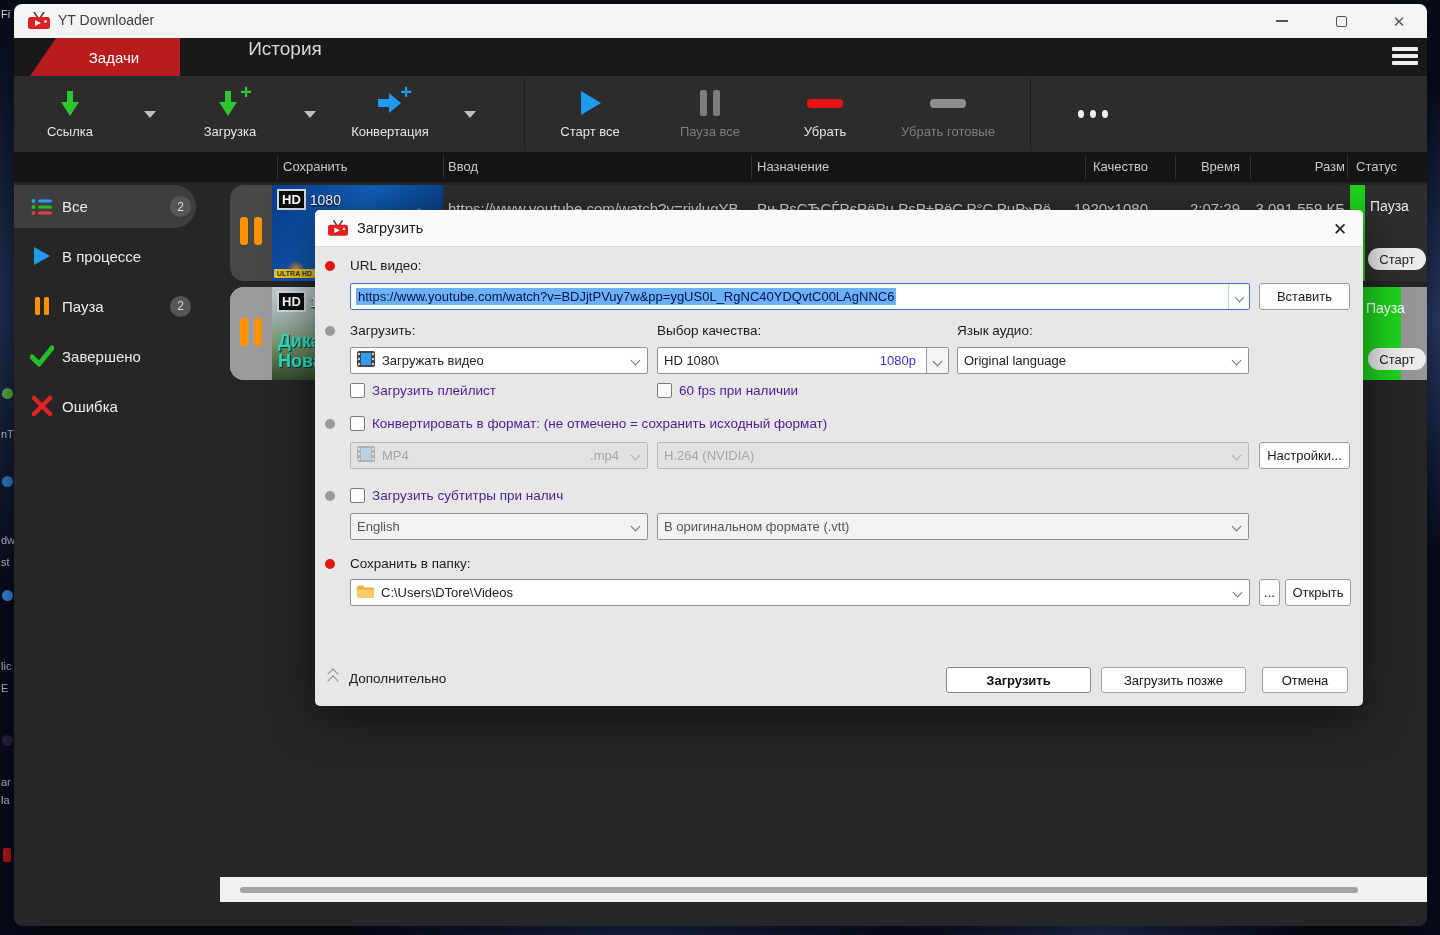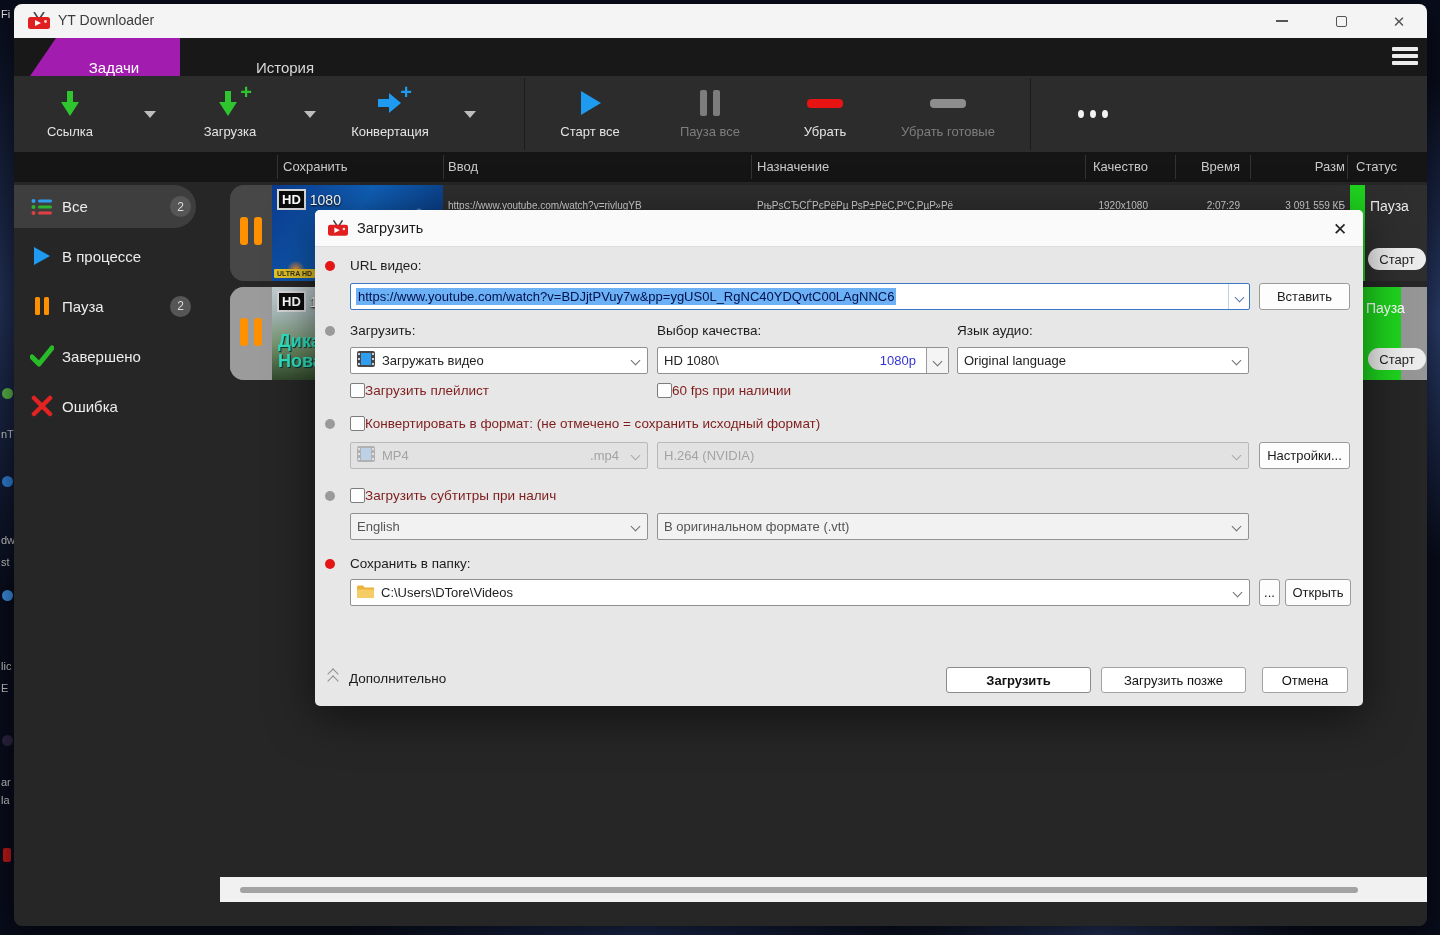--- a/index.html
+++ b/index.html
@@ -19,22 +19,22 @@
 .titlebar{position:absolute;left:0;top:0;width:100%;height:34px;background:#f4f4f4}
 .win-title{position:absolute;left:44px;top:8px;font-size:14px;color:#3c3c3c}
 .tv-icon{position:absolute;display:inline-block;width:22px;height:17px}
 .tv-icon svg{display:block}
 .winbtn{position:absolute;top:4px;width:34px;height:26px;display:flex;align-items:center;justify-content:center;color:#555}
 .minbar{width:12px;height:2px;background:#555}
 .maxbox{width:11px;height:11px;border:1.5px solid #555;border-radius:2px}
 .closex{font-size:15px;line-height:1}
 
 .tabbar{position:absolute;left:0;top:34px;width:100%;height:38px;background:#181818}
-.tab-active{position:absolute;left:16px;top:0;width:150px;height:38px;background:#a21caf;clip-path:polygon(26px 0,100% 0,100% 100%,0 100%);display:flex;align-items:flex-end;justify-content:center;padding-left:18px;color:#fff;font-size:15px}
-.tab-inactive{position:absolute;left:196px;top:0;width:150px;height:38px;display:flex;align-items:flex-end;justify-content:center;color:#d8d8d8;font-size:15px}
+.tab-active{position:absolute;left:16px;top:0;width:150px;height:38px;background:#b91c1c;clip-path:polygon(26px 0,100% 0,100% 100%,0 100%);display:flex;align-items:center;justify-content:center;padding-left:18px;color:#fff;font-size:15px}
+.tab-inactive{position:absolute;left:196px;top:0;width:150px;height:38px;display:flex;align-items:flex-start;justify-content:center;color:#d8d8d8;font-size:19px}
 .hamburger{position:absolute;left:1376px;top:7px;width:30px;height:24px}
 .hamburger span{position:absolute;left:2px;width:26px;height:4px;background:#ececec;border-radius:1px}
 
 .toolbar{position:absolute;left:0;top:72px;width:100%;height:76px;background:#2c2c2c}
 .tbtn{position:absolute;top:0;height:76px;display:flex;flex-direction:column;align-items:center;justify-content:center;gap:7px}
 .tbtn .lbl{font-size:13px;color:#e4e4e4;white-space:nowrap}
 .tbtn.disabled .lbl{color:#7d7d7d}
 .caret-btn{position:absolute;top:30px;width:26px;height:16px;display:flex;align-items:center;justify-content:center}
 .caret{width:0;height:0;border-left:6px solid transparent;border-right:6px solid transparent;border-top:7px solid #bdbdbd}
 .tsep{position:absolute;top:2px;width:1px;height:72px;background:#1c1c1c}
@@ -61,21 +61,21 @@
 
 .trow{position:absolute;left:216px;width:1197px}
 .trow .rowbg{position:absolute;inset:0}
 .handle{position:absolute;left:0;top:0;width:42px;height:100%;border-radius:14px 0 0 14px;display:flex;align-items:center;justify-content:center}
 .hp-bars span{display:inline-block;width:8px;height:28px;background:#ff9100;border-radius:3px;margin:0 3px}
 .thumb{position:absolute;left:42px;top:0;width:171px;height:100%;overflow:hidden}
 .hd-badge-row{position:absolute;left:5px;top:4px;display:flex;align-items:center;gap:4px}
 .hd-box{background:#0c0c0c;border:2px solid #d6d6d6;color:#fff;font-size:13px;font-weight:bold;padding:0 3px;line-height:17px}
 .res-txt{color:#fff;font-weight:normal;font-size:14px;text-shadow:0 1px 2px #000}
 .ultra{position:absolute;left:2px;bottom:3px;background:#e4c127;color:#332;font-size:7px;font-weight:bold;padding:1px 3px;border-radius:1px}
-.cell{position:absolute;top:15px;font-size:10px;color:#d6d6d6;white-space:nowrap}
+.cell{position:absolute;top:15px;font-size:15px;color:#d6d6d6;white-space:nowrap}
 .cell.r{text-align:right}
 .progress{position:absolute;top:0;height:100%;background:#1ed31e}
 .stat-lbl{position:absolute;font-size:14px}
 .start-pill{position:absolute;width:58px;height:22px;border-radius:11px;background:#ececec;color:#222;font-size:13px;display:flex;align-items:center;justify-content:center;border:none}
 
 .hscroll{position:absolute;left:206px;top:873px;width:1207px;height:25px;background:#f1f1f1}
 .hthumb{position:absolute;left:20px;top:10px;width:1118px;height:6px;background:#a3a3a3;border-radius:3px}
 .statusbar{position:absolute;left:0;top:898px;width:100%;height:24px;background:#2b2b2b}
 .status-txt{position:absolute;left:1008px;top:4px;color:#dedede;font-size:13px}
 
@@ -89,21 +89,21 @@
 .combo{position:absolute;height:27px;background:#fff;border:1px solid #919191;border-radius:2px;display:flex;align-items:center;padding:0 24px 0 6px;font-size:13px;color:#222;white-space:nowrap;overflow:hidden}
 .combo .chev{position:absolute;right:8px;top:9px}
 .combo.muted{background:#f2f2f2;color:#555}
 .combo.disabled{background:#e2e2e2;color:#a3a3a3;border-color:#b8b8b8}
 .chev{width:7px;height:7px;border-right:1.6px solid #6f6f6f;border-bottom:1.6px solid #6f6f6f;transform:rotate(45deg)}
 .combo.disabled .chev{border-color:#aaa}
 .arrow-seg{position:absolute;right:0;top:0;width:22px;height:100%;border-left:1px solid #9b9b9b;background:#f4f4f4}
 .arrow-seg .chev{position:absolute;right:7px;top:10px}
 .dbtn{position:absolute;height:27px;background:#fdfdfd;border:1px solid #9b9b9b;border-radius:3px;font-size:13px;color:#1c1c1c;display:flex;align-items:center;justify-content:center}
 .checkbox{display:inline-block;width:15px;height:15px;background:#fdfdfd;border:1px solid #7c7c7c;border-radius:2px;flex:none}
-.cb-row{position:absolute;display:flex;align-items:flex-start;font-size:13.5px;color:#7f1d1d;white-space:nowrap}
+.cb-row{position:absolute;display:flex;align-items:flex-start;gap:7px;font-size:13.5px;color:#4c1d95;white-space:nowrap}
 .url-combo{position:absolute;left:35px;top:73px;width:900px;height:27px;background:#fff;border:1px solid #3c77c4;border-radius:2px;overflow:hidden}
 .url-text{position:absolute;left:5px;top:5px;font-size:13px}
 .url-sel{background:#6cb0f5;color:#00124d;padding:1px 2px}
 .url-arrow{position:absolute;right:0;top:0;width:21px;height:100%;border-left:1px solid #bdd2ec}
 .url-arrow .chev{position:absolute;right:6px;top:10px;border-color:#5a7aa8}
 .chev-up2{position:absolute;width:14px;height:16px}
 .chev-up2 i{position:absolute;left:2px;width:8px;height:8px;border-left:1.7px solid #8f8f8f;border-top:1.7px solid #8f8f8f;transform:rotate(45deg)}
 .footer-btn{position:absolute;top:457px;height:26px;background:#fff;border:1px solid #a3a3a3;border-radius:3px;font-size:13px;color:#111;display:flex;align-items:center;justify-content:center}
 .film{flex:none;margin-right:7px}
 .folder{flex:none;margin-right:7px}

